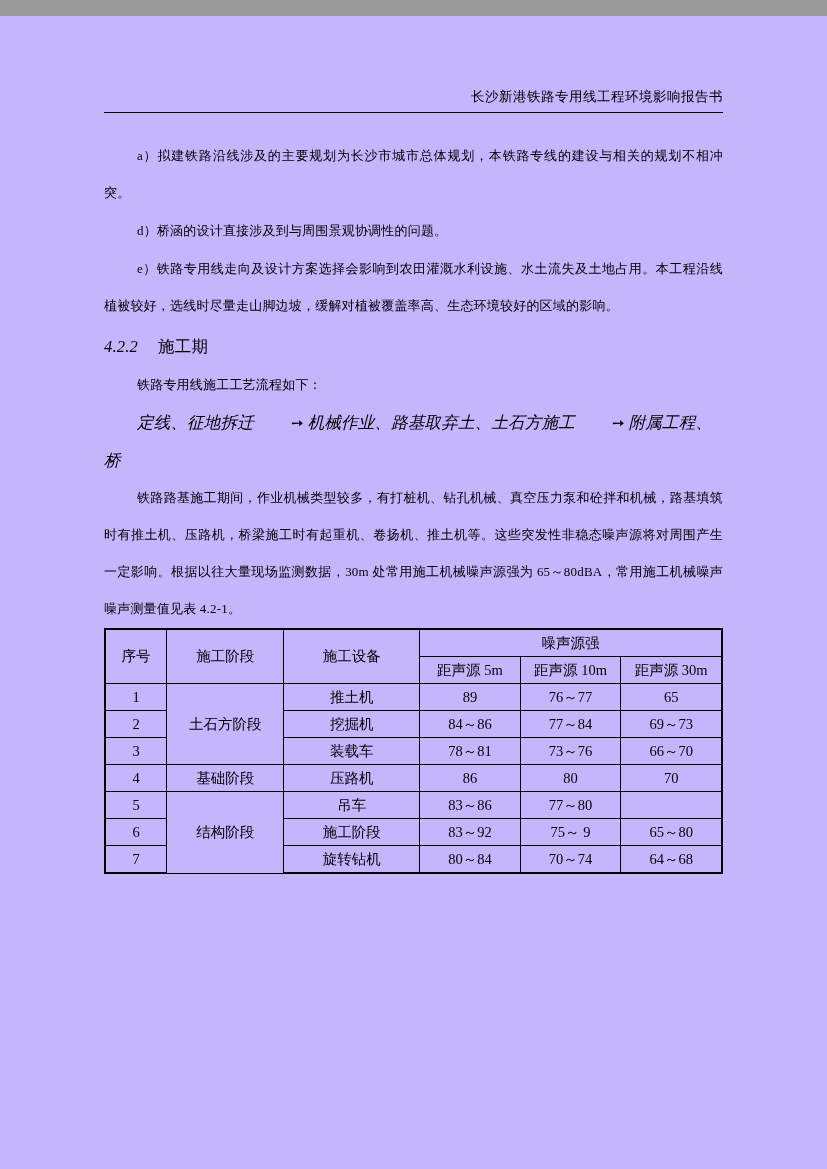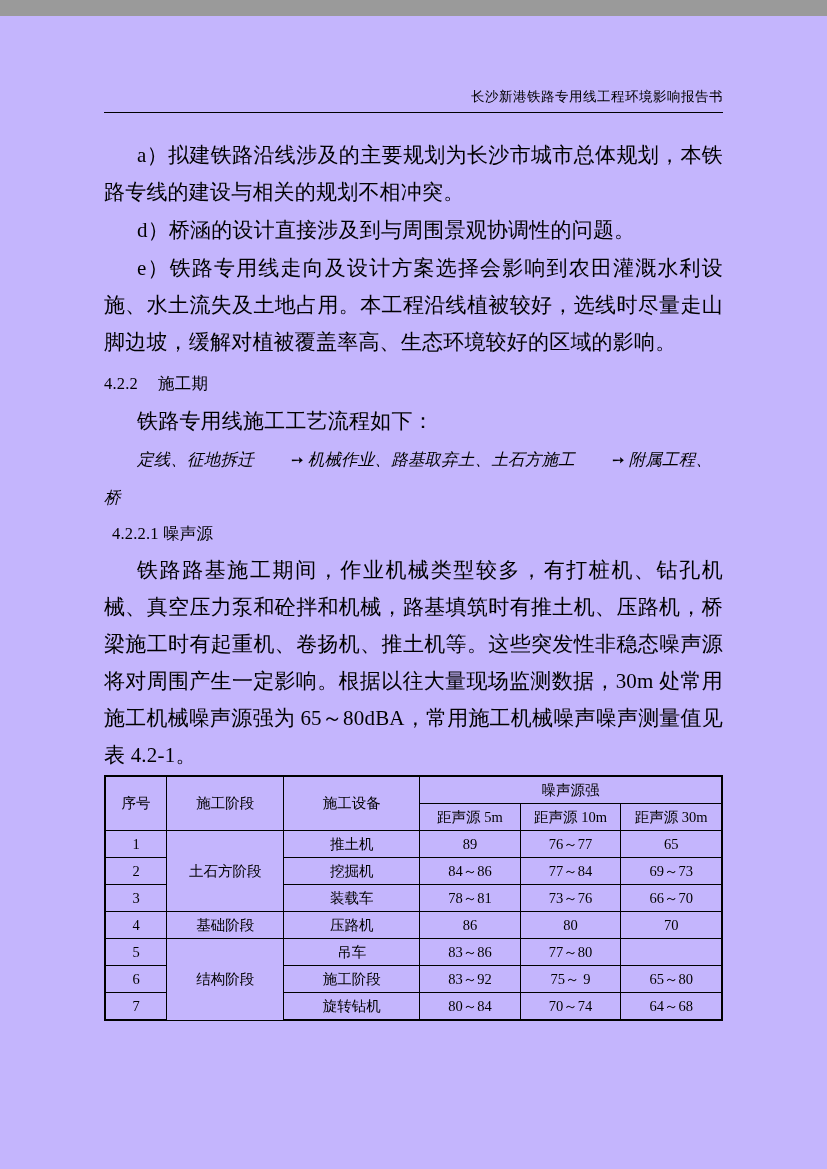--- a/index.html
+++ b/index.html
@@ -30,38 +30,39 @@
     letter-spacing: 0.5px;
     padding-bottom: 6px;
     color: #000;
   }
   .header-rule {
     border-bottom: 1.2px solid #000;
     margin-bottom: 24px;
   }
   p.para {
     margin: 0 0 1px 0;
-    font-size: 21px;
+    font-size: 13px;
     line-height: 37px;
     text-align: justify;
     text-justify: inter-ideograph;
     letter-spacing: 0.2px;
   }
   p.indent2 {
     text-indent: 33px;
   }
   .section-head {
     font-size: 16.5px;
     line-height: 38px;
     margin: 4px 0 0 0;
     letter-spacing: 0.2px;
   }
   .section-head .num {
     display: inline-block;
     min-width: 54px;
+    font-style: italic;
   }
   .subsection-head {
     font-size: 16.5px;
     line-height: 36px;
     margin: 0;
     text-indent: 8px;
     letter-spacing: 0.2px;
   }
   .flowline {
     font-size: 16.5px;
@@ -127,21 +128,20 @@
     <p class="section-head">
       <span class="num">4.2.2</span><span>施工期</span>
     </p>
 
     <p class="para indent2">铁路专用线施工工艺流程如下：</p>
 
     <p class="flowline first">
       <span>定线、征地拆迁</span><span class="arrow">➙</span><span>机械作业、路基取弃土、土石方施工</span><span class="arrow">➙</span><span>附属工程、桥</span>
     </p>
 
-    <p class="subsection-head">4.2.2.1 噪声源</p>
 
     <p class="para indent2">铁路路基施工期间，作业机械类型较多，有打桩机、钻孔机械、真空压力泵和砼拌和机械，路基填筑时有推土机、压路机，桥梁施工时有起重机、卷扬机、推土机等。这些突发性非稳态噪声源将对周围产生一定影响。根据以往大量现场监测数据，30m 处常用施工机械噪声源强为 65～80dBA，常用施工机械噪声噪声测量值见表 4.2-1。</p>
 
 
     <table class="noise">
       <colgroup>
         <col style="width:10%">
         <col style="width:19%">
         <col style="width:22%">
         <col style="width:16.3%">

